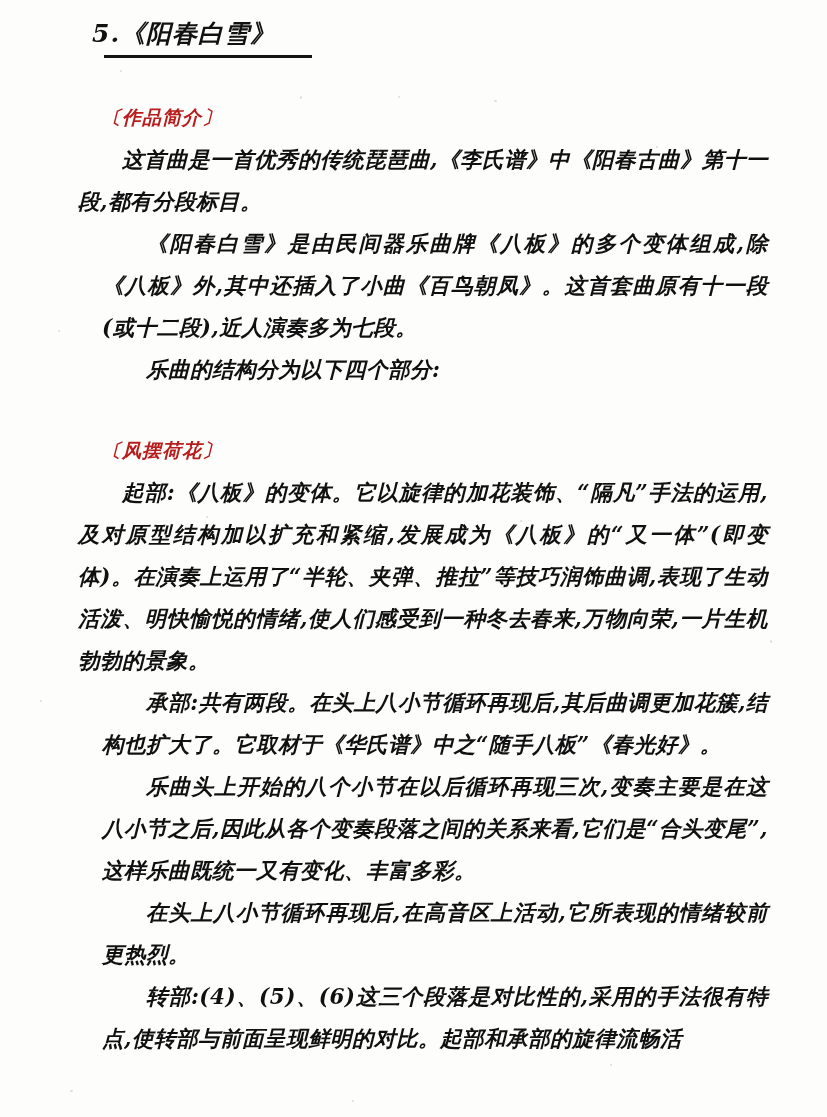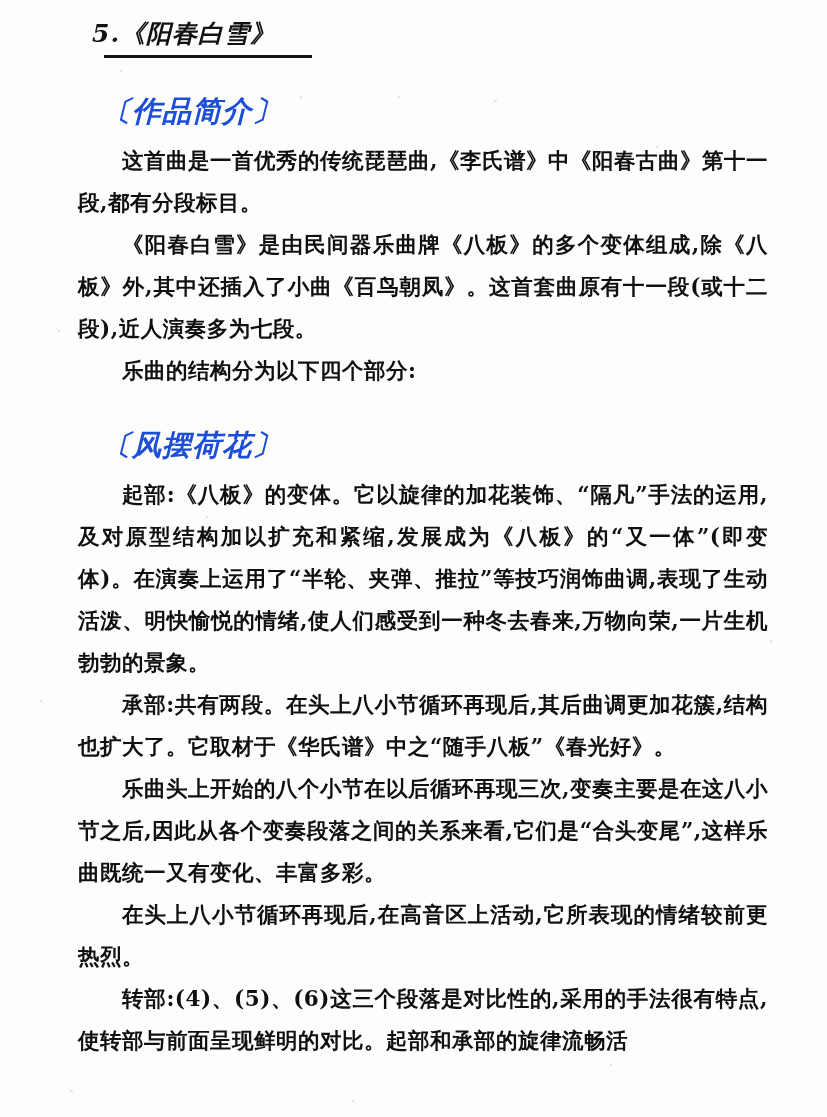--- a/index.html
+++ b/index.html
@@ -58,41 +58,42 @@
     display: inline-block;
     padding: 4px 2px 6px 2px;
   }
   .title-rule {
     width: 208px;
     height: 3px;
     background: #141414;
     margin: 0 0 0 14px;
   }
   .section-head {
-    font-size: 29px;
+    font-size: 19px;
     font-weight: bold;
     font-family: "DejaVu Serif", "Liberation Serif", serif;
     font-style: italic;
-    margin: 34px 0 8px 24px;
+    margin: 47px 0 8px 24px;
     letter-spacing: 1px;
-    color: #1d4ed8;
+    color: #b91c1c;
   }
   p.para {
     font-size: 21.5px;
     font-weight: bold;
     font-family: "DejaVu Serif", "Liberation Serif", serif;
+    font-style: italic;
     line-height: 42px;
     margin: 0;
     text-indent: 44px;
     text-align: justify;
     letter-spacing: 0.5px;
     color: #101010;
     word-break: break-all;
   }
-  p.para + p.para { margin-top: 0px; }
+  p.para + p.para { margin-top: 0px; margin-left: 24px; }
   .blk { margin-bottom: 0; }
 </style>
 </head>
 <body>
 
 <div class="page">
 
   <div class="speckles">
     <i style="left:120px;top:70px;width:2px;height:2px;"></i>
     <i style="left:300px;top:96px;width:2px;height:3px;"></i>

